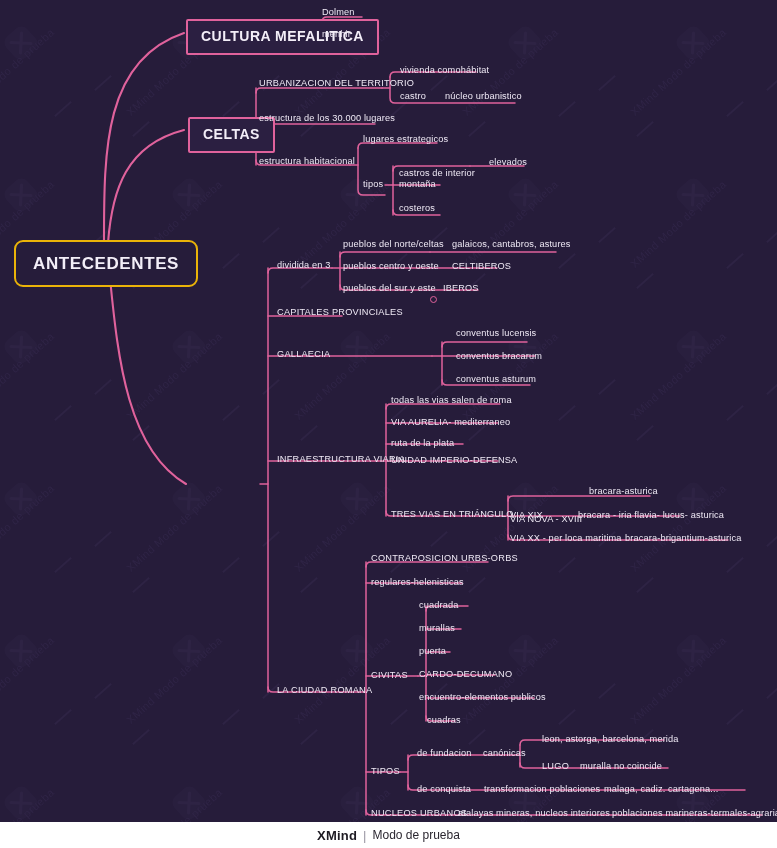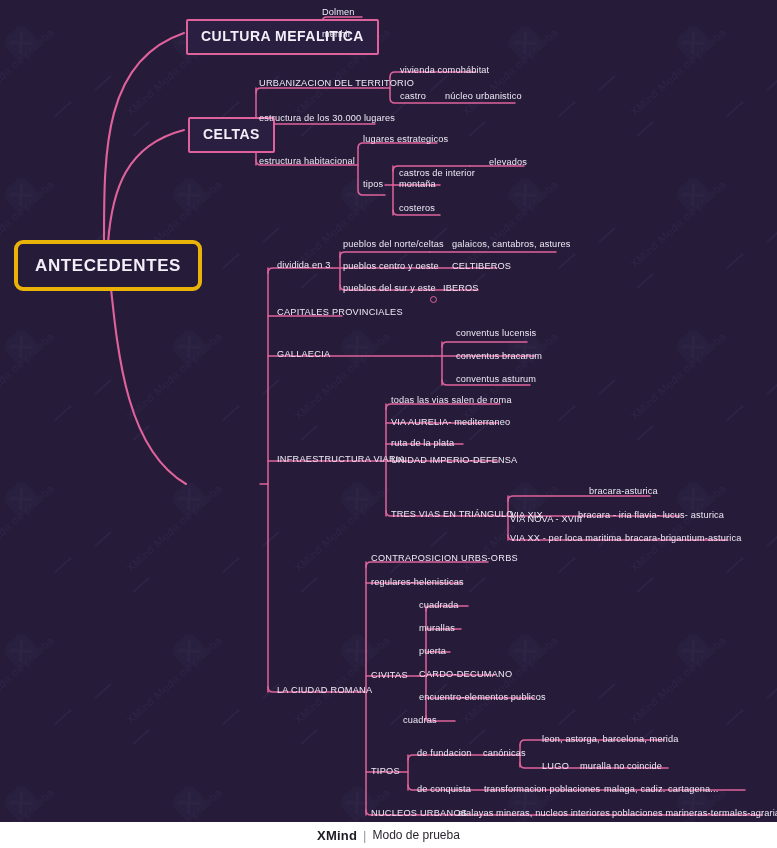--- a/index.html
+++ b/index.html
@@ -49,21 +49,21 @@
   #links { position: absolute; inset: 0; z-index: 1; pointer-events: none; }
   
   .node {
     position: absolute;
     z-index: 3;
     color: #f3eef8;
     white-space: nowrap;
     line-height: 1.25;
   }
   .root {
-    border: 4px solid #eab308;
+    border: 2px solid #eab308;
     border-radius: 9px;
     background: #261c3a;
     font-weight: bold;
     font-size: 17px;
     letter-spacing: .6px;
     padding: 11px 17px;
   }
   .lvl1 {
     border: 2px solid #e0629c;
     border-radius: 2px;
@@ -543,21 +543,21 @@
   <div class="node lbl caps" style="left:371px; top:552px;">CONTRAPOSICION URBS-ORBS</div>
   <div class="node lbl" style="left:371px; top:576px;">regulares-helenisticas</div>
 
   <div class="node lbl caps" style="left:371px; top:669px;">CIVITAS</div>
 
   <div class="node lbl" style="left:419px; top:599px;">cuadrada</div>
   <div class="node lbl" style="left:419px; top:622px;">murallas</div>
   <div class="node lbl" style="left:419px; top:645px;">puerta</div>
   <div class="node lbl caps" style="left:419px; top:668px;">CARDO-DECUMANO</div>
   <div class="node lbl" style="left:419px; top:691px;">encuentro-elementos publicos</div>
-  <div class="node lbl" style="left:403px; top:714px;">cuadras</div>
+  <div class="node lbl" style="left:427px; top:714px;">cuadras</div>
 
   <div class="node lbl caps" style="left:371px; top:765px;">TIPOS</div>
 
   <div class="node lbl" style="left:417px; top:747px;">de fundacion</div>
   <div class="node lbl" style="left:483px; top:747px;">canónicas</div>
 
   <div class="node lbl" style="left:542px; top:733px;">leon, astorga, barcelona, merida</div>
   <div class="node lbl caps" style="left:542px; top:760px;">LUGO</div>
   <div class="node lbl" style="left:580px; top:760px;">muralla no coincide</div>
 

